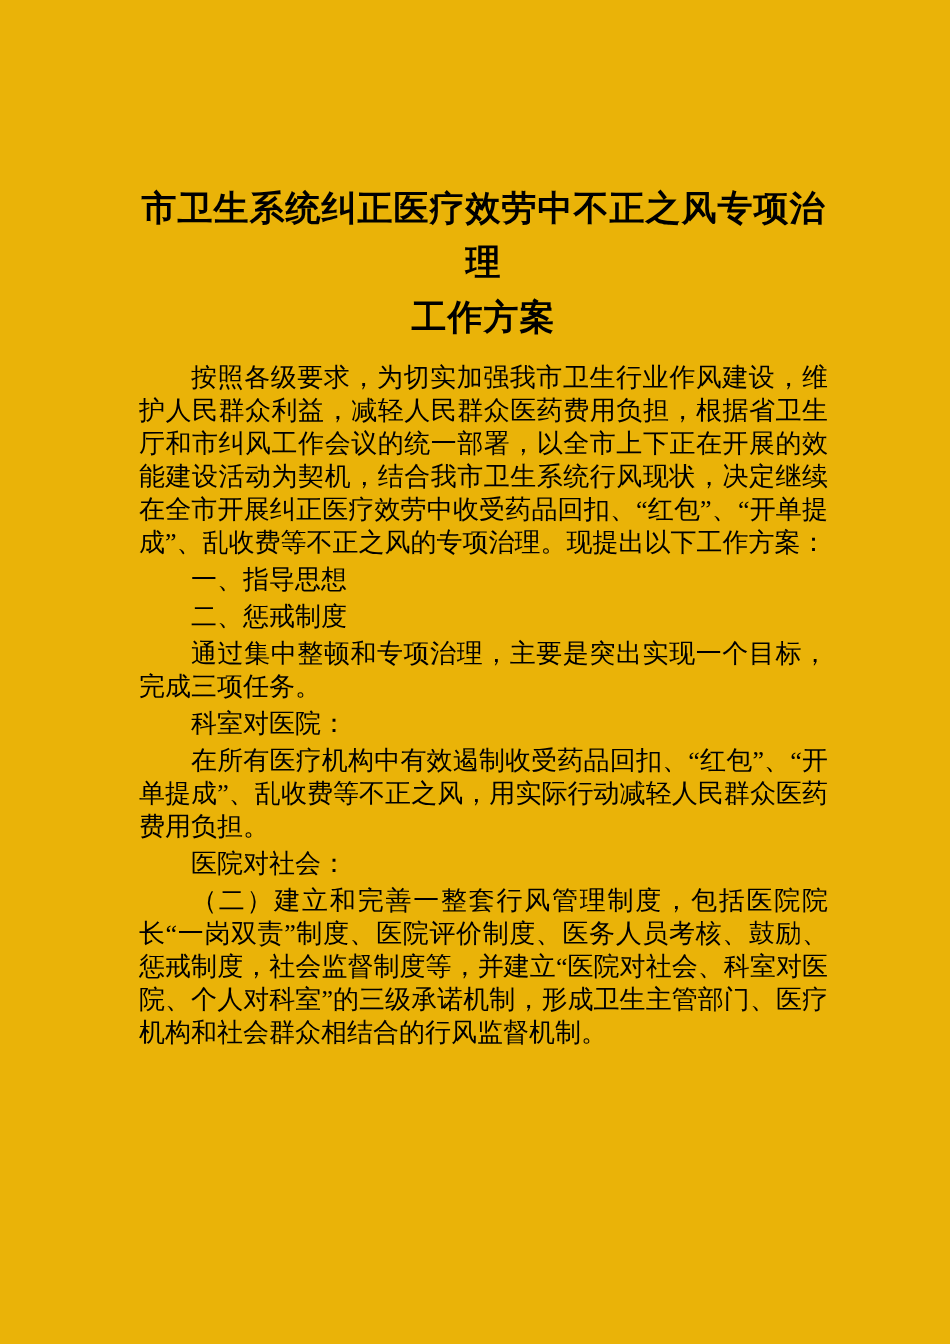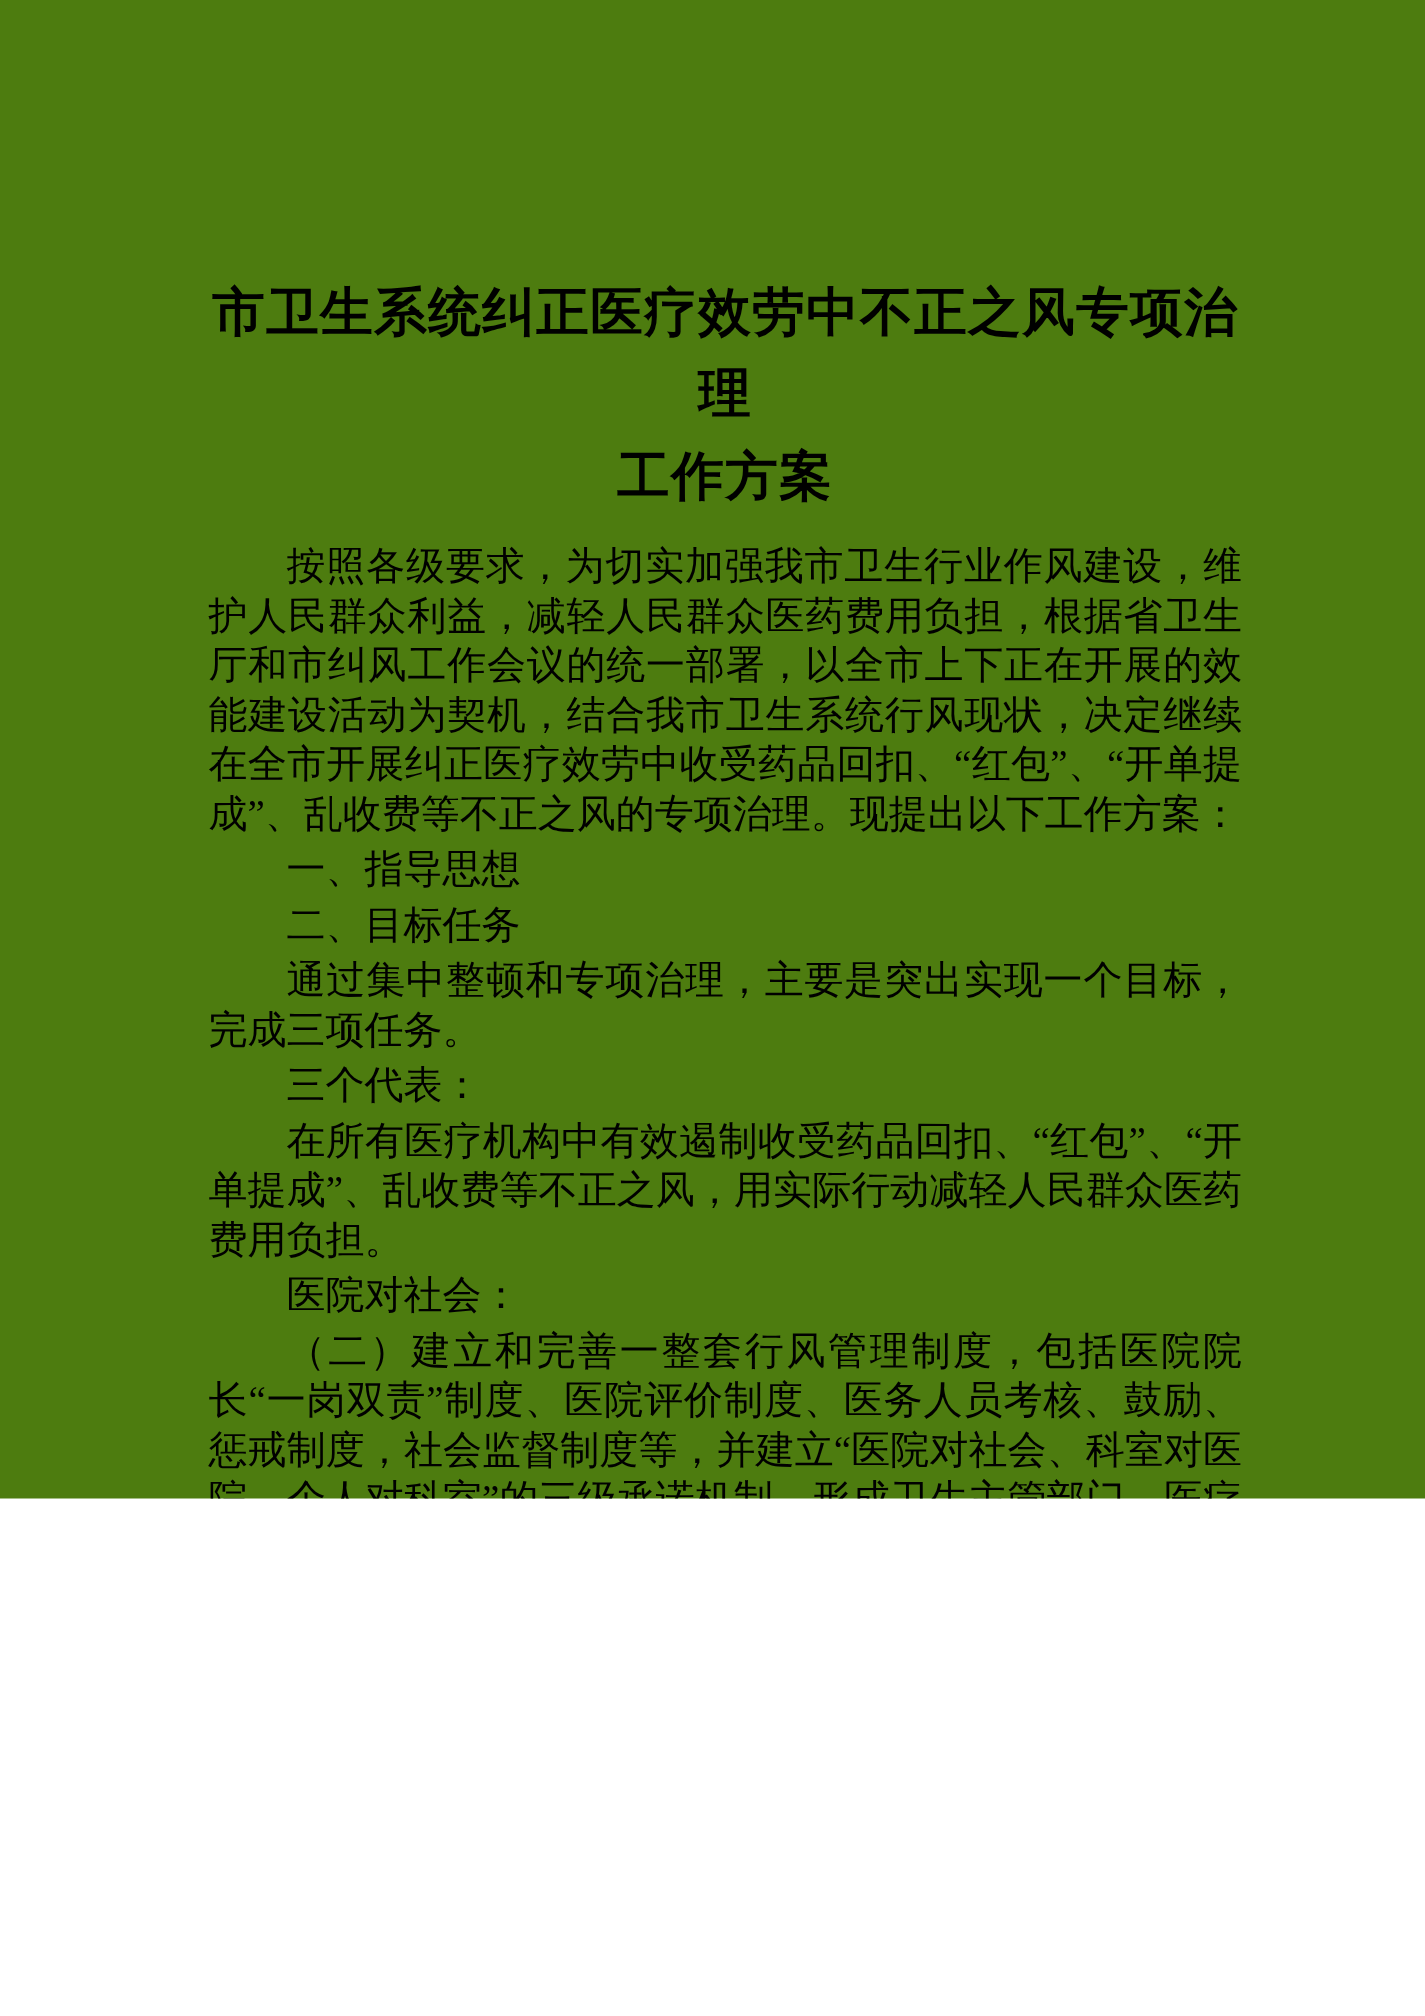--- a/index.html
+++ b/index.html
@@ -9,24 +9,24 @@
   }
   body {
     width: 950px;
     height: 1344px;
     font-family: "Liberation Serif", "DejaVu Serif", serif;
     color: #000000;
   }
   .page {
     box-sizing: border-box;
     width: 950px;
-    height: 999px;
+    height: 1344px;
     padding: 182px 118px 40px 135px;
     overflow: hidden;
-    background: #4d7c0f;
+    background: #eab308;
   }
   .doc-title {
     font-size: 35px;
     font-weight: bold;
     text-align: center;
     line-height: 1.55;
     margin: 0 0 16px 0;
     letter-spacing: 1px;
   }
   .doc-body p {
@@ -43,20 +43,20 @@
 <body>
 
 <div class="page">
   <h1 class="doc-title">
     <span>市卫生系统纠正医疗效劳中不正之风专项治理</span><br>
     <span>工作方案</span>
   </h1>
   <div class="doc-body" id="doc-body">
       <p>按照各级要求，为切实加强我市卫生行业作风建设，维护人民群众利益，减轻人民群众医药费用负担，根据省卫生厅和市纠风工作会议的统一部署，以全市上下正在开展的效能建设活动为契机，结合我市卫生系统行风现状，决定继续在全市开展纠正医疗效劳中收受药品回扣、“红包”、“开单提成”、乱收费等不正之风的专项治理。现提出以下工作方案：</p>
       <p>一、指导思想</p>
-      <p>二、目标任务</p>
+      <p>二、惩戒制度</p>
       <p>通过集中整顿和专项治理，主要是突出实现一个目标，完成三项任务。</p>
-      <p>三个代表：</p>
+      <p>科室对医院：</p>
       <p>在所有医疗机构中有效遏制收受药品回扣、“红包”、“开单提成”、乱收费等不正之风，用实际行动减轻人民群众医药费用负担。</p>
       <p>医院对社会：</p>
       <p>（二）建立和完善一整套行风管理制度，包括医院院长“一岗双责”制度、医院评价制度、医务人员考核、鼓励、惩戒制度，社会监督制度等，并建立“医院对社会、科室对医院、个人对科室”的三级承诺机制，形成卫生主管部门、医疗机构和社会群众相结合的行风监督机制。</p>
     </div>
 </div>
 
 </body></html>

